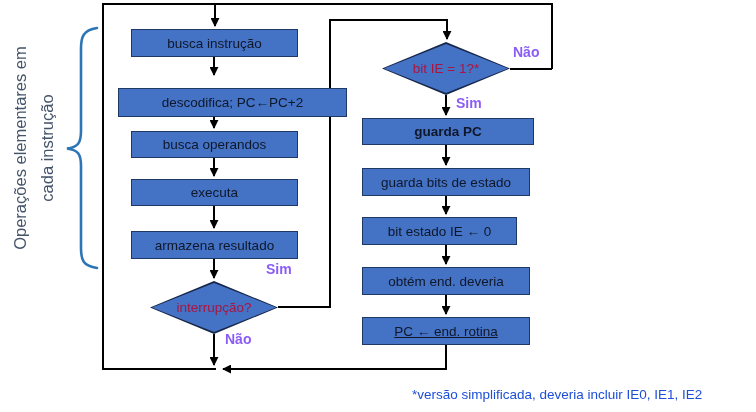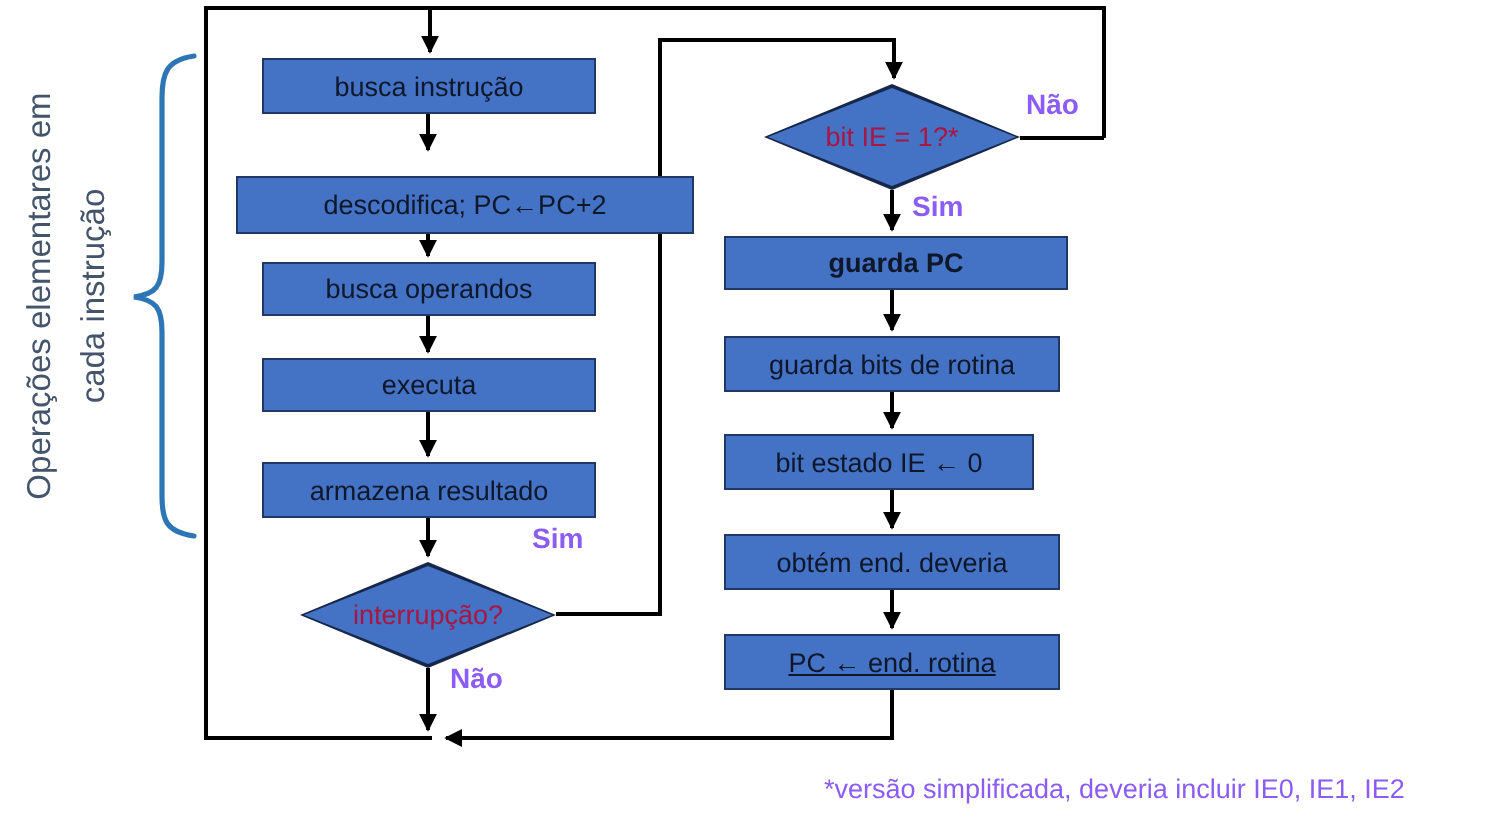--- a/index.html
+++ b/index.html
@@ -16,21 +16,21 @@
   .diamond-outer{position:absolute;clip-path:polygon(50% 0,100% 50%,50% 100%,0 50%);background:#17274a;}
   .diamond-inner{position:absolute;inset:2px;clip-path:polygon(50% 0,100% 50%,50% 100%,0 50%);
     background:#4472C4;display:flex;align-items:center;justify-content:center;
     color:#A91642;font-size:13.5px;white-space:nowrap;}
   .branch-label{position:absolute;color:#8b5cf6;font-size:14px;font-weight:700;}
   .side-label{
     position:absolute;left:-114px;top:119px;width:300px;height:58px;
     transform:rotate(-90deg);
     color:#44546A;font-size:16.5px;line-height:27px;text-align:center;white-space:nowrap;
   }
-  .footnote{position:absolute;left:412px;top:387px;color:#8b5cf6;font-size:13.5px;white-space:nowrap;}
+  .footnote{position:absolute;left:412px;top:387px;color:#1d4ed8;font-size:13.5px;white-space:nowrap;}
 </style>
 </head>
 <body>
 
 <div id="canvas">
 
   <svg width="756" height="412" viewBox="0 0 756 412">
     <defs>
       <marker id="ah" viewBox="0 0 10 10" refX="9" refY="5" markerWidth="4.5" markerHeight="4.5" orient="auto-start-reverse">
         <path d="M0 0 L10 5 L0 10 z" fill="#000000"></path>
@@ -84,20 +84,20 @@
   <div class="branch-label" style="left:266px;top:261px;">Sim</div>
   <div class="branch-label" style="left:225px;top:331px;">Não</div>
 
   <div class="diamond-outer" style="left:382px;top:42px;width:128px;height:53px;">
     <div class="diamond-inner">bit IE = 1?*</div>
   </div>
   <div class="branch-label" style="left:513px;top:44px;">Não</div>
   <div class="branch-label" style="left:456px;top:95px;">Sim</div>
 
   <div class="step" style="left:362px;top:118px;width:172px;height:27px;font-weight:bold;">guarda PC</div>
-  <div class="step" style="left:362px;top:168px;width:168px;height:28px;">guarda bits de rotina</div>
+  <div class="step" style="left:362px;top:168px;width:168px;height:28px;">guarda bits de estado</div>
   <div class="step" style="left:362px;top:217px;width:155px;height:28px;">bit estado IE ← 0</div>
   <div class="step" style="left:362px;top:267px;width:168px;height:28px;">obtém end. deveria</div>
   <div class="step" style="left:362px;top:317px;width:168px;height:28px;text-decoration:underline;">PC ← end. rotina</div>
 
   <div class="footnote">*versão simplificada, deveria incluir IE0, IE1, IE2</div>
 
 </div>
 
 </body></html>

